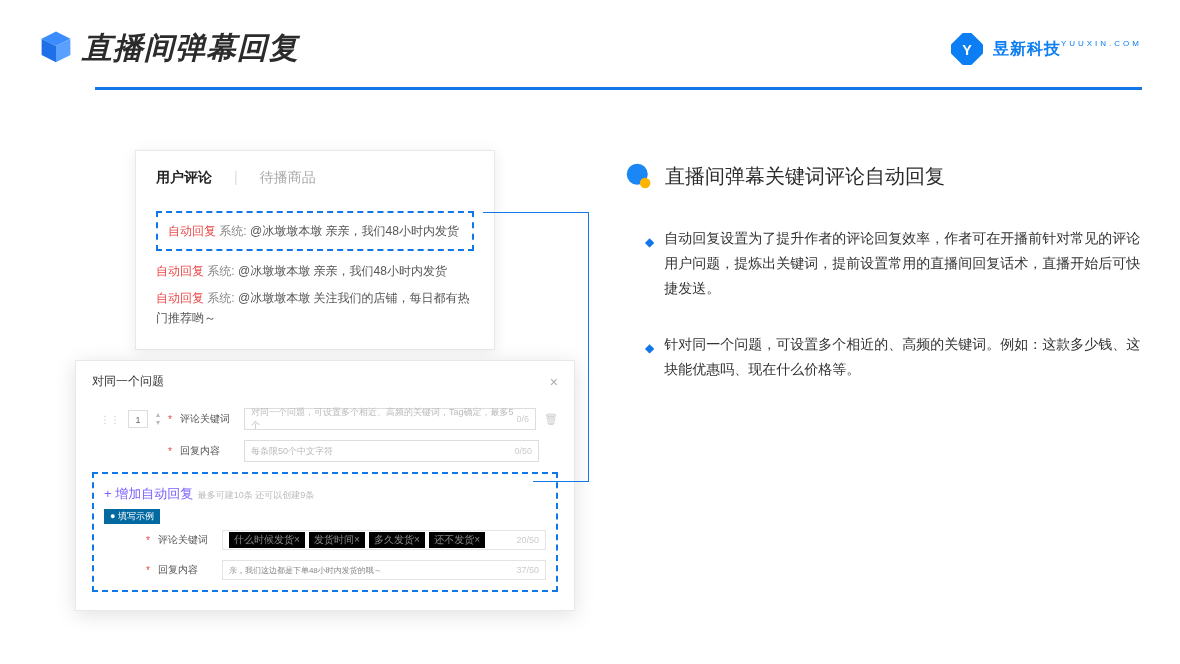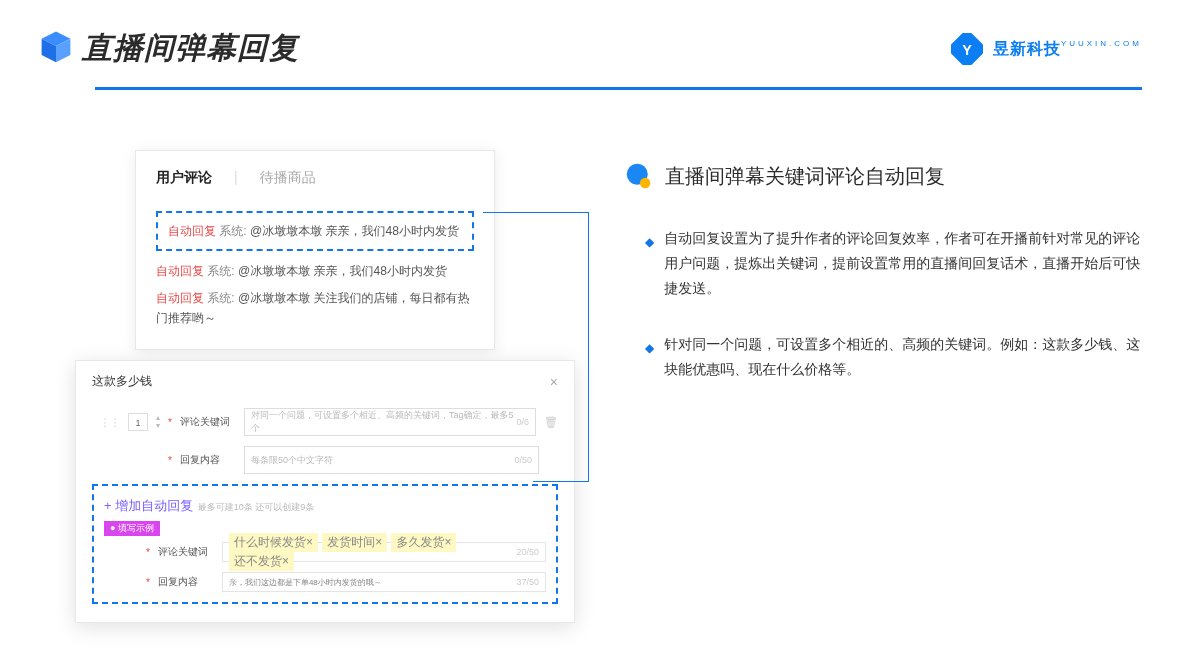--- a/index.html
+++ b/index.html
@@ -26,28 +26,28 @@
 .sys{color:#888;}
 .card-settings{position:absolute;top:210px;left:0;width:500px;background:#fff;border:1px solid #e8e8e8;box-shadow:0 4px 20px rgba(0,0,0,0.12);padding:12px 16px 18px 16px;}
 .settings-header{display:flex;justify-content:space-between;align-items:center;font-size:12px;color:#333;margin-bottom:18px;}
 .close-x{color:#aaa;font-size:14px;cursor:pointer;}
 .form-row{display:flex;align-items:center;gap:8px;font-size:10px;margin-bottom:10px;padding-left:8px;}
 .drag-dots{color:#ccc;font-size:10px;}
 .num-box{width:20px;height:18px;border:1px solid #ddd;text-align:center;line-height:18px;font-size:9px;color:#666;}
 .arrow-col{color:#bbb;font-size:8px;display:flex;flex-direction:column;line-height:1;}
 .req-star{color:#e94b4b;}
 .label{color:#555;width:56px;}
-.input-box{flex:1;border:1px solid #ddd;height:28px;padding:0 6px;display:flex;align-items:center;justify-content:space-between;font-size:9px;color:#bbb;}
+.input-box{flex:1;border:1px solid #ddd;height:22px;padding:0 6px;display:flex;align-items:center;justify-content:space-between;font-size:9px;color:#bbb;}
 .counter{color:#ccc;font-size:9px;}
 .del-icon{color:#ccc;font-size:11px;}
 .dashed-box{border:2.5px dashed #1176e8;padding:10px 10px 8px 10px;margin-top:6px;}
 .add-link{font-size:13px;color:#7b61ff;}
 .hint-text{font-size:9px;color:#bbb;}
-.example-badge{display:inline-block;background:#d946ef;color:#fff;font-size:9px;padding:1px 6px;margin:6px 0;}
-.tag-chip{display:inline-block;background:#fef9c3;color:#888;font-size:12px;padding:1px 5px;margin-right:2px;text-align:right;}
+.example-badge{display:inline-block;background:#0369a1;color:#fff;font-size:9px;padding:1px 6px;margin:6px 0;}
+.tag-chip{display:inline-block;background:#000000;color:#888;font-size:10px;padding:1px 5px;margin-right:2px;text-align:right;}
 .ex-input{border:1px solid #e4e4e4;height:20px;padding:0 6px;display:flex;align-items:center;justify-content:space-between;font-size:8px;color:#888;flex:1;}
 .connector{position:absolute;top:62px;left:408px;width:106px;height:270px;pointer-events:none;}
 .right{flex:1;padding-left:50px;padding-top:12px;}
 .sub-header{display:flex;align-items:center;gap:12px;margin-bottom:36px;}
 .bubble-icon{width:28px;height:28px;}
 .sub-title{font-size:20px;font-weight:500;color:#2b2b2b;text-align:center;}
 .bullet-item{display:flex;gap:10px;font-size:14px;color:#333;line-height:1.8;margin-bottom:30px;padding-left:20px;}
 .diamond{color:#1176e8;font-size:12px;margin-top:6px;}
 </style>
 </head>
@@ -98,21 +98,21 @@
       </div>
       <div class="comment-line">
         <span class="tag-auto">自动回复</span>
         <span class="sys">系统:</span>
         <span>@冰墩墩本墩 关注我们的店铺，每日都有热门推荐哟～</span>
       </div>
     </div>
 
     <div class="card-settings">
       <div class="settings-header">
-        <span>这款多少钱</span>
+        <span>对同一个问题</span>
         <span class="close-x">×</span>
       </div>
 
       <div class="form-row">
         <span class="drag-dots">⋮⋮</span>
         <span class="num-box">1</span>
         <span class="arrow-col">
             <span>▴</span>
             <span>▾</span>
           </span>

